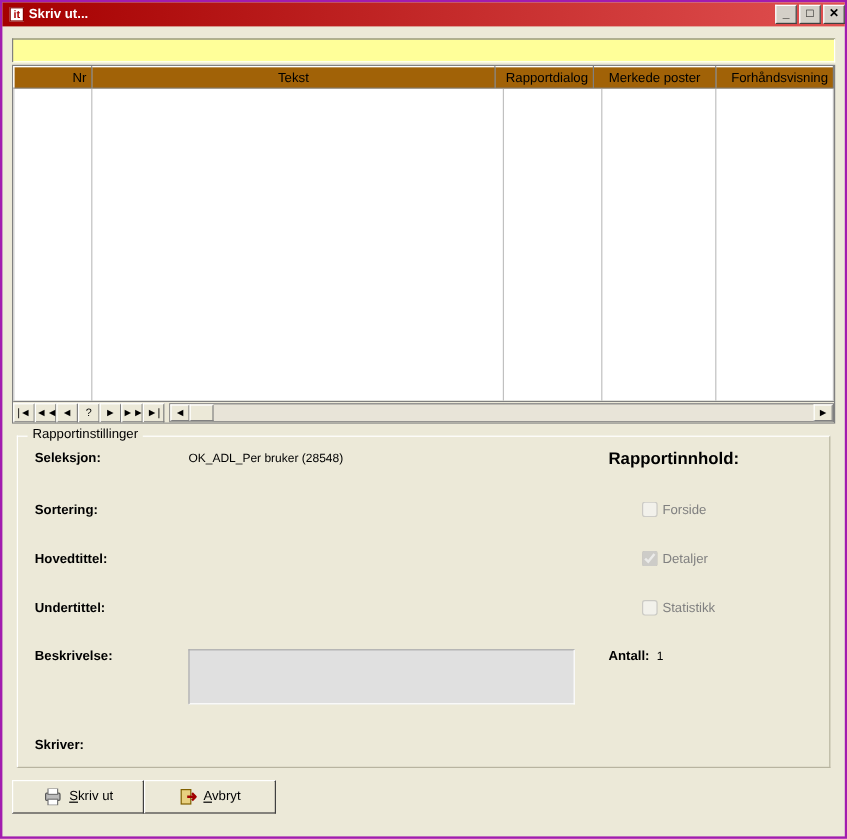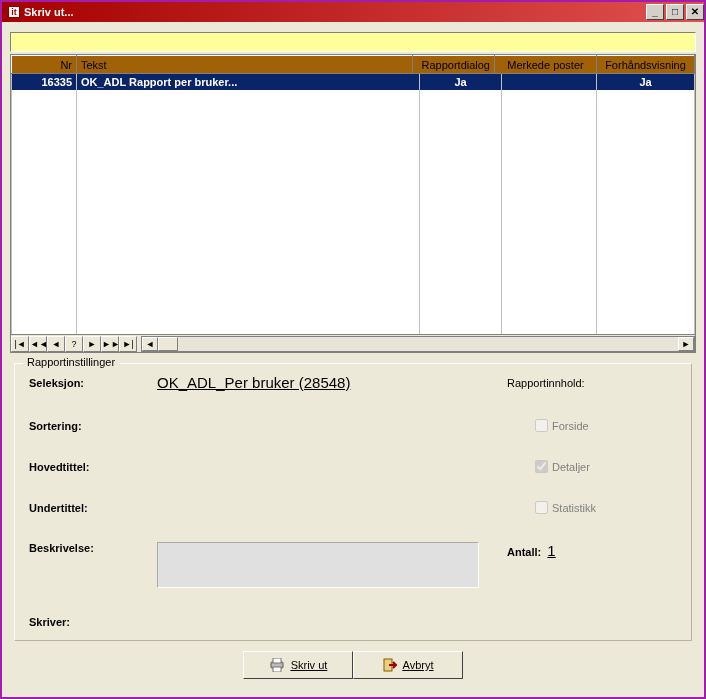--- a/index.html
+++ b/index.html
@@ -51,24 +51,24 @@
     font-size:11px;
   }
   .grid th {
     background:#a16207;
     border:1px solid #808080;
     border-top-color:#fff; border-left-color:#fff;
     padding:2px 4px; font-weight:normal;
     height:18px;
   }
   .grid th.nr { width:65px; text-align:right; }
-  .grid th.tekst { text-align:left; }
+  .grid th.tekst { text-align:center; }
   .grid th.rd { width:82px; text-align:right; }
   .grid th.mp { width:102px; text-align:center; }
-  .grid th.fv { width:98px; text-align:center; }
+  .grid th.fv { width:98px; text-align:right; }
   .grid td {
     border-left:1px solid #c0c0c0; border-right:1px solid #c0c0c0;
     padding:1px 4px; height:16px;
   }
   .grid tbody { background:#fff; }
   .grid tr.selected td {
     background:#0a246a; color:#fff; font-weight:bold;
   }
   .grid td.nr { text-align:right; }
   .grid td.tekst { text-align:left; }
@@ -109,32 +109,31 @@
     background:#ece9d8; padding:0 4px; font-size:11px;
   }
   .settings-grid {
     display:grid;
     grid-template-columns: 100px 1fr 170px;
     row-gap:4px; column-gap:6px;
     align-items:center;
     gap:28px;
   }
   .lbl { font-weight:bold; font-size:11px; }
-  .val { font-size:15px;text-decoration:underline; }
-  .rinnhold { font-weight:normal; font-size:11px; }
+  .val { font-size:10px; }
+  .rinnhold { font-weight:bold; font-size:14px; }
   .chk { font-size:11px; color:#808080; display:flex; align-items:center; gap:4px;padding-left:28px; }
   .chk input { margin:0; }
   .descbox {
     background:#e0e0e0; border:1px inset #fff;
     height:46px;
   }
   .footer {
-    display:flex; justify-content:center; 
+    display:flex; justify-content:flex-start; 
     padding:10px 0 4px 0;
-    text-decoration:underline;
   }
   .btn {
     min-width:110px; height:28px;
     background:#ece9d8;
     border:1px solid #404040;
     border-top-color:#fff; border-left-color:#fff;
     display:flex; align-items:center; justify-content:center; gap:6px;
     font-size:11px; padding:0 14px;
   }
   .btn .u { text-decoration:underline; }
@@ -173,27 +172,20 @@
       <div class="grid-body-wrap">
         <table class="grid" style="height:100%;">
           <colgroup>
             <col style="width:65px">
               <col>
               <col style="width:82px">
               <col style="width:95px">
               <col style="width:98px">
           </colgroup>
           <tbody>
-            <tr class="selected">
-              <td class="nr">16335</td>
-              <td class="tekst">OK_ADL Rapport per bruker...</td>
-              <td class="center">Ja</td>
-              <td class="center"></td>
-              <td class="center">Ja</td>
-            </tr>
             <tr>
               <td class="empty" style="height:244px;"></td>
               <td class="empty"></td>
                 <td class="empty"></td>
                 <td class="empty"></td>
                 <td class="empty"></td>
             </tr>
           </tbody>
         </table>
       </div>

